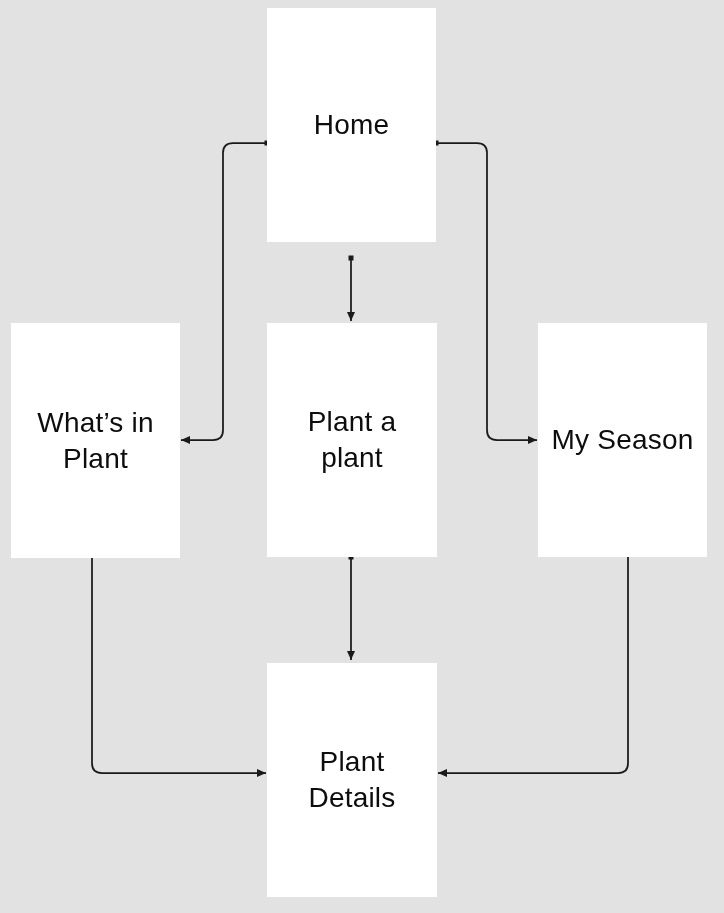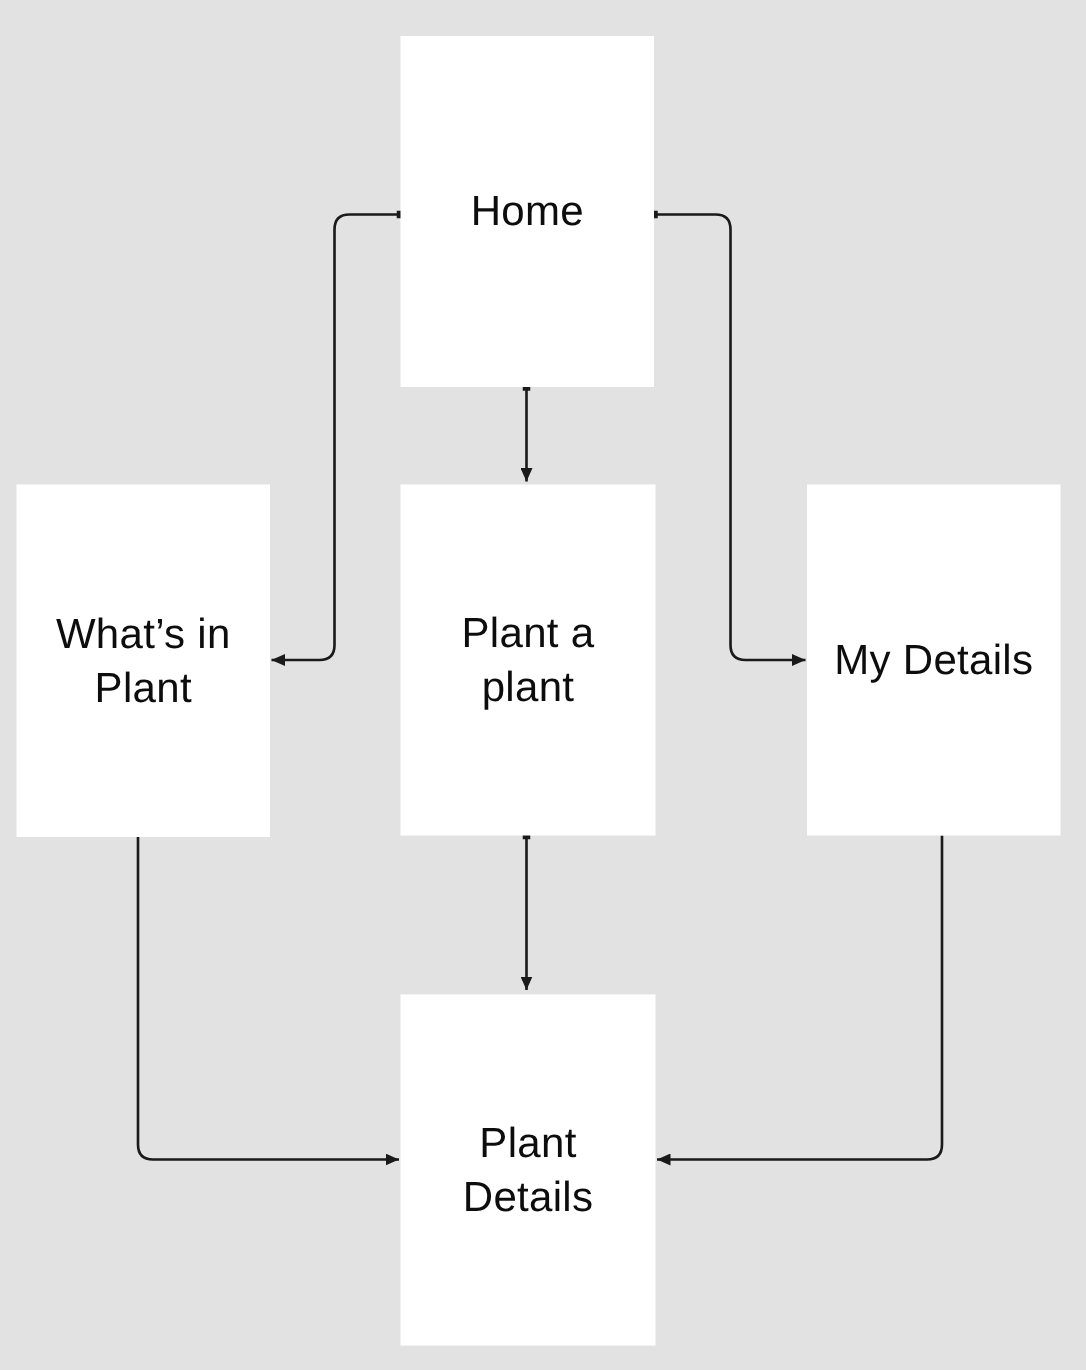--- a/index.html
+++ b/index.html
@@ -28,21 +28,21 @@
     justify-content: center;
   }
   .node-label {
     font-size: 28px;
     line-height: 36px;
     color: #0d0d0d;
     text-align: center;
     white-space: pre-line;
     letter-spacing: 0.2px;
   }
-  .node-home          { left: 267px; top: 24px;  width: 169px; height: 234px; }
+  .node-home          { left: 267px; top: 8px;  width: 169px; height: 234px; }
   .node-whats-in-season { left: 11px;  top: 323px; width: 169px; height: 235px; }
   .node-find-a-plant  { left: 267px; top: 323px; width: 170px; height: 234px; }
   .node-my-plants     { left: 538px; top: 323px; width: 169px; height: 234px; }
   .node-plant-details { left: 267px; top: 663px; width: 170px; height: 234px; }
 </style>
 </head>
 <body>
 
 <div class="canvas">
 
@@ -79,21 +79,21 @@
     <span class="node-label">What’s in
 Plant</span>
   </div>
 
   <div class="node node-find-a-plant">
     <span class="node-label">Plant a
 plant</span>
   </div>
 
   <div class="node node-my-plants">
-    <span class="node-label">My Details</span>
+    <span class="node-label">My Season</span>
   </div>
 
   <div class="node node-plant-details">
     <span class="node-label">Plant
 Details</span>
   </div>
 
 </div>
 
 </body></html>

